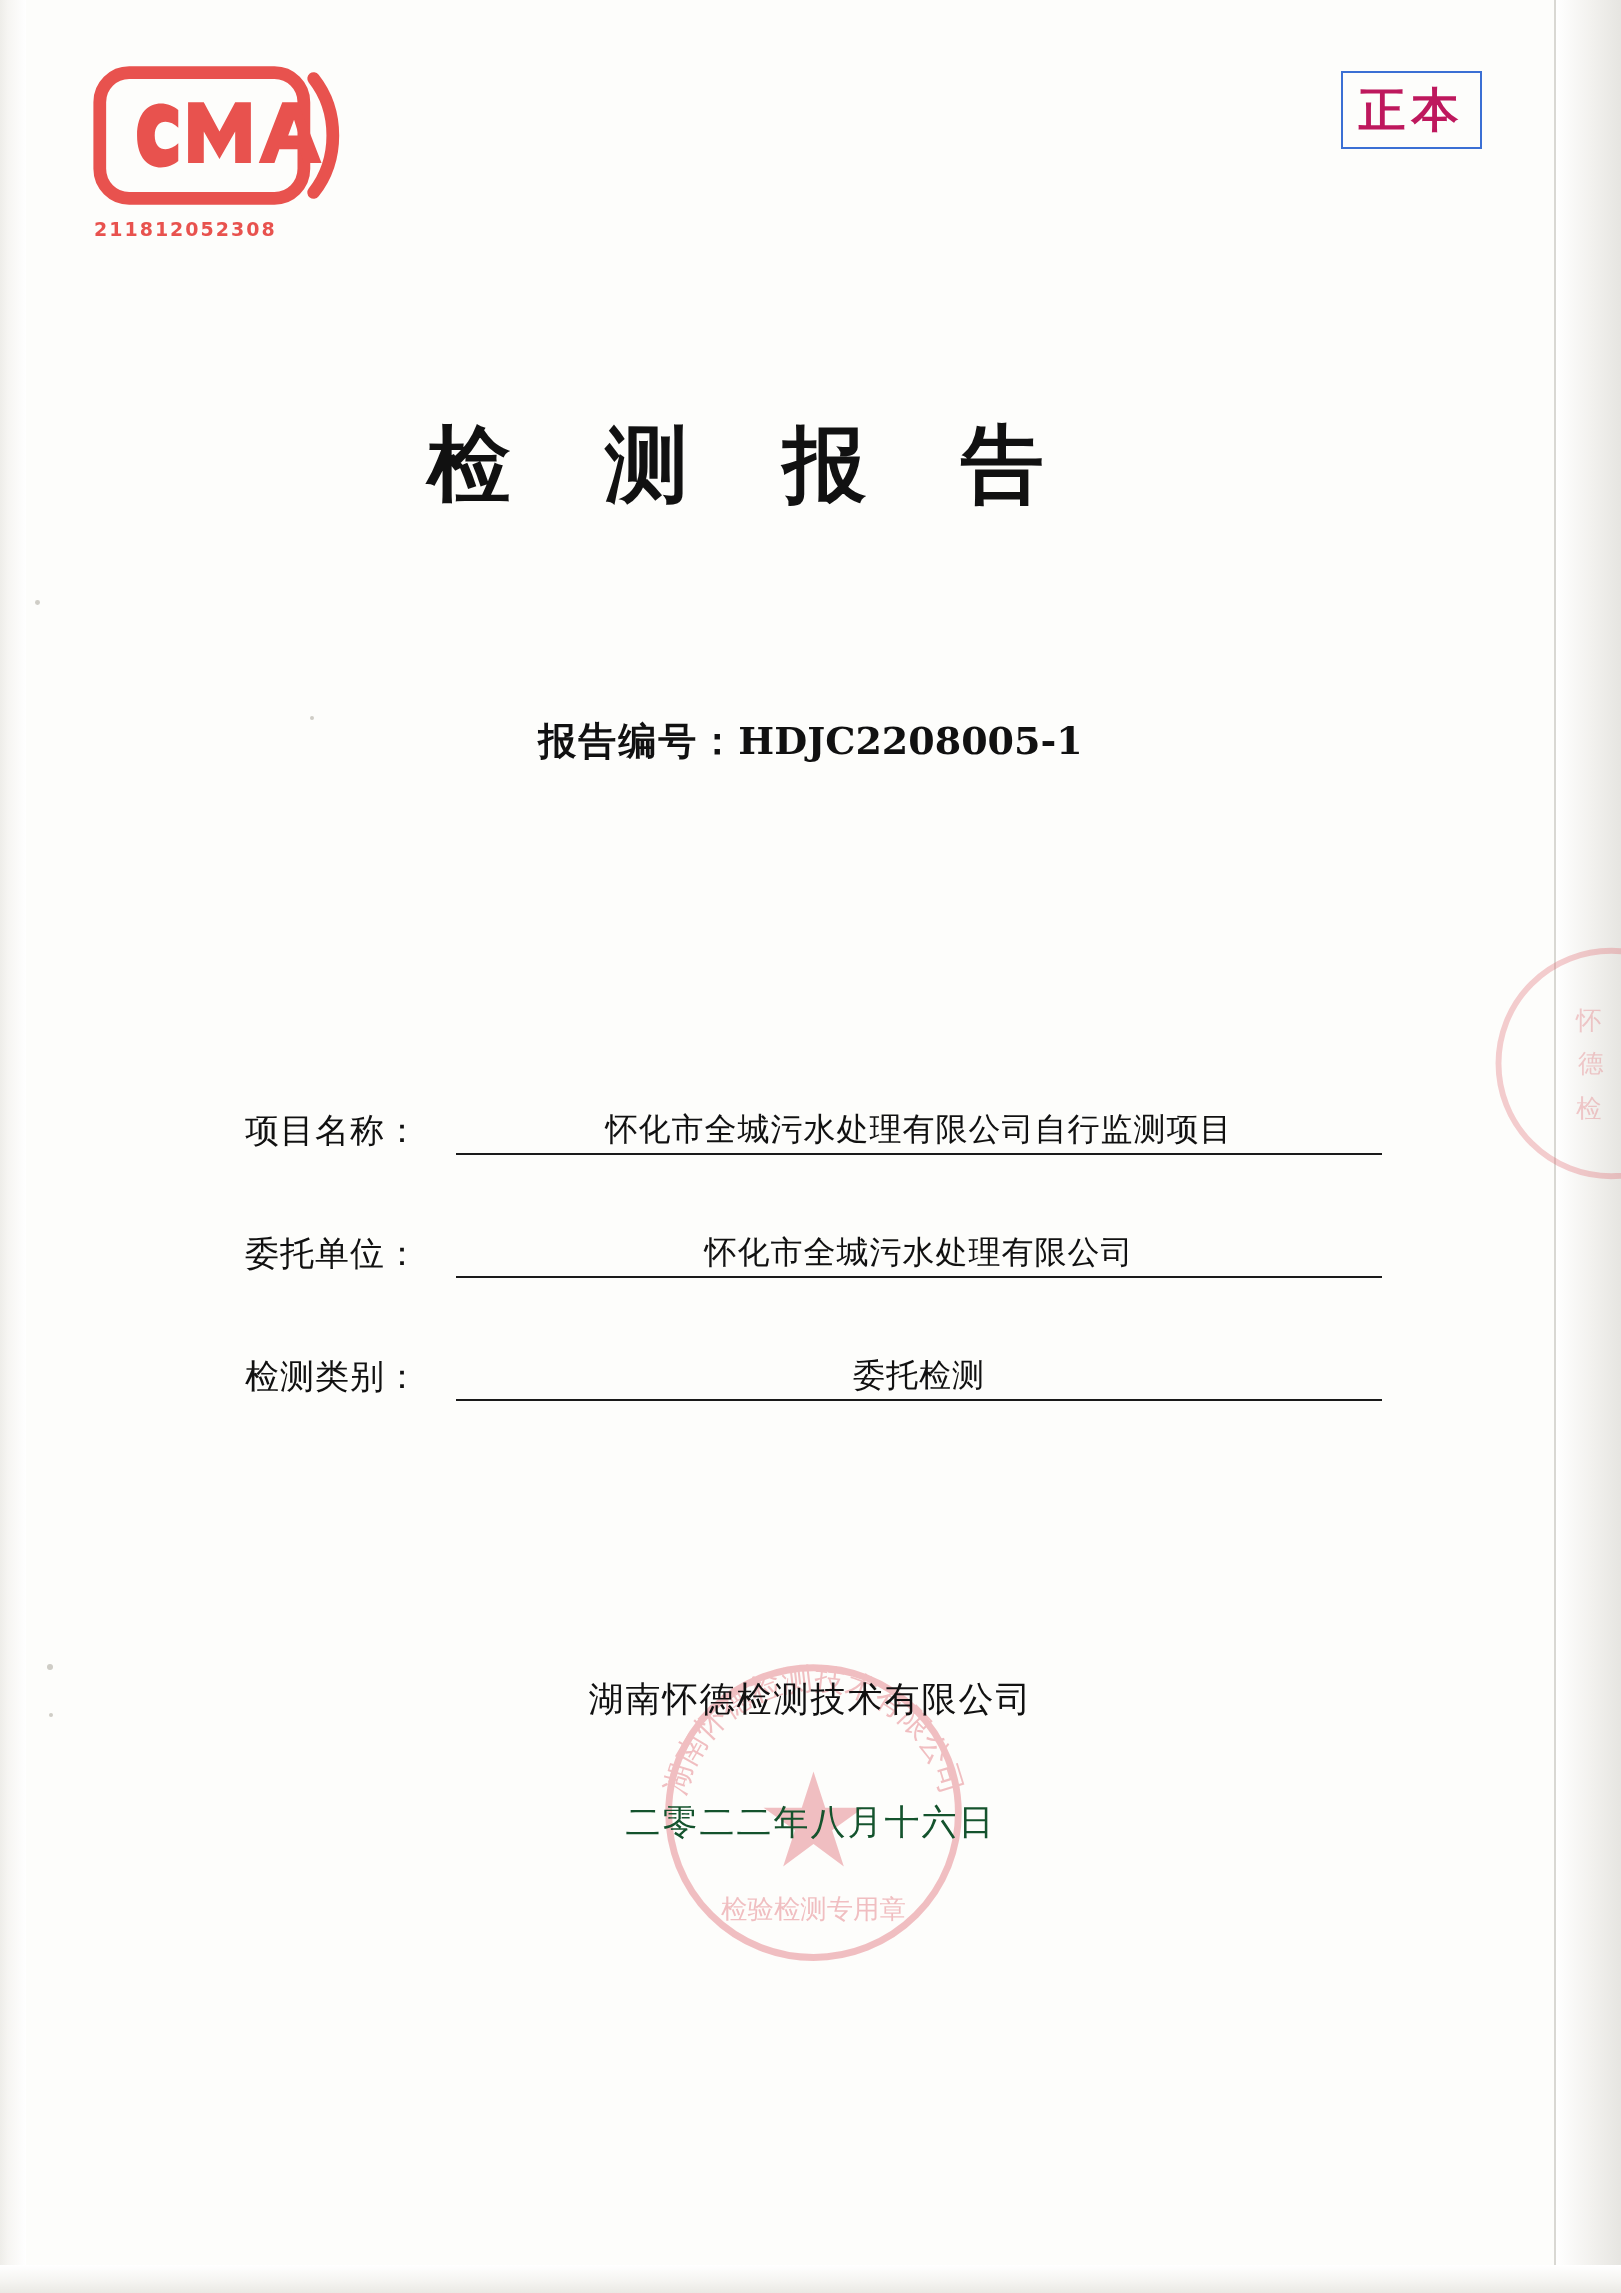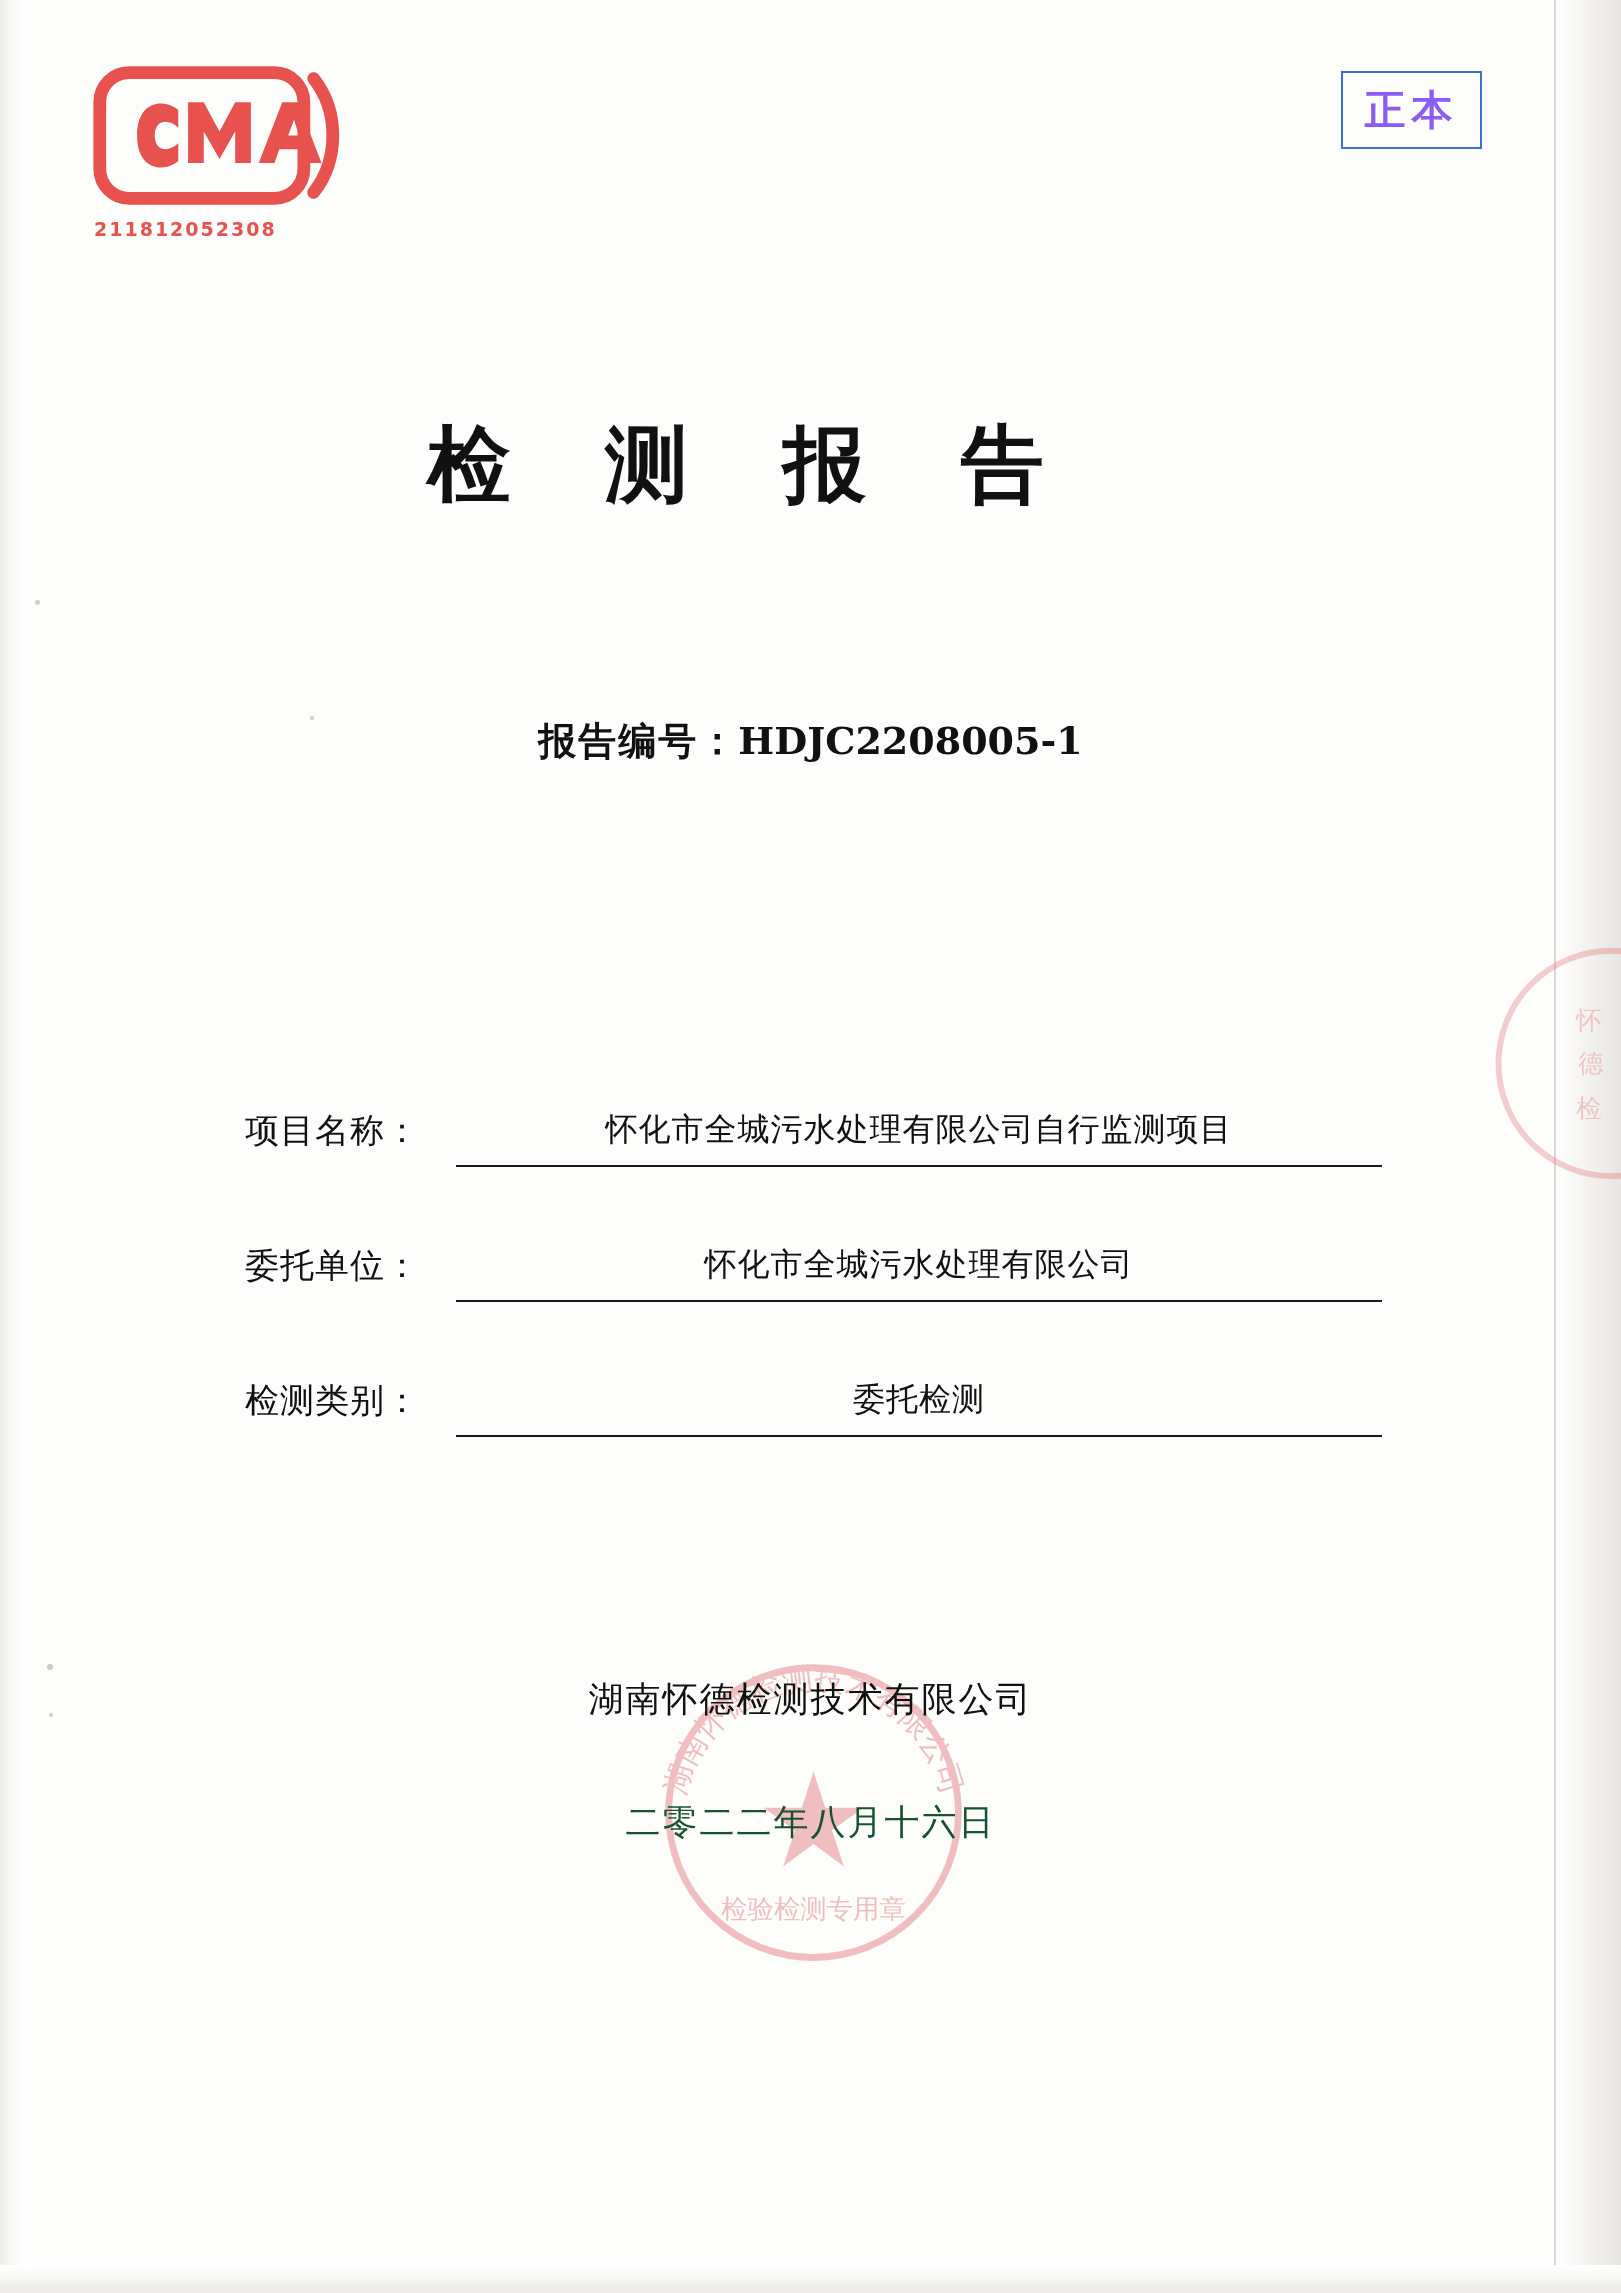--- a/index.html
+++ b/index.html
@@ -75,22 +75,22 @@
   .zhengben {
     position: absolute;
     right: 139px;
     top: 71px;
     width: 137px;
     height: 74px;
     border: 2.9px solid #3b6fd4;
     display: flex;
     align-items: center;
     justify-content: center;
-    color: #8b5cf6;
-    font-size: 41px;
+    color: #be185d;
+    font-size: 47px;
     font-family: "DejaVu Sans", sans-serif;
     letter-spacing: 5.9px;
     font-weight: 600;
   }
 
   
   .doc-title {
     position: absolute;
     top: 410px;
     left: 0;
@@ -135,21 +135,21 @@
   .field-label {
     width: 211px;
     flex: none;
     letter-spacing: 1px;
     font-family: "DejaVu Serif", "Liberation Serif", serif;
   }
   .field-value {
     flex: 1;
     border-bottom: 2px solid #1a1a1a;
     text-align: center;
-    padding-bottom: 13px;
+    padding-bottom: 1px;
     font-family: "DejaVu Sans", "Liberation Sans", sans-serif;
     font-size: 32px;
     letter-spacing: 1px;
   }
 
   
   .footer-block {
     position: absolute;
     top: 1676px;
     left: 0;

